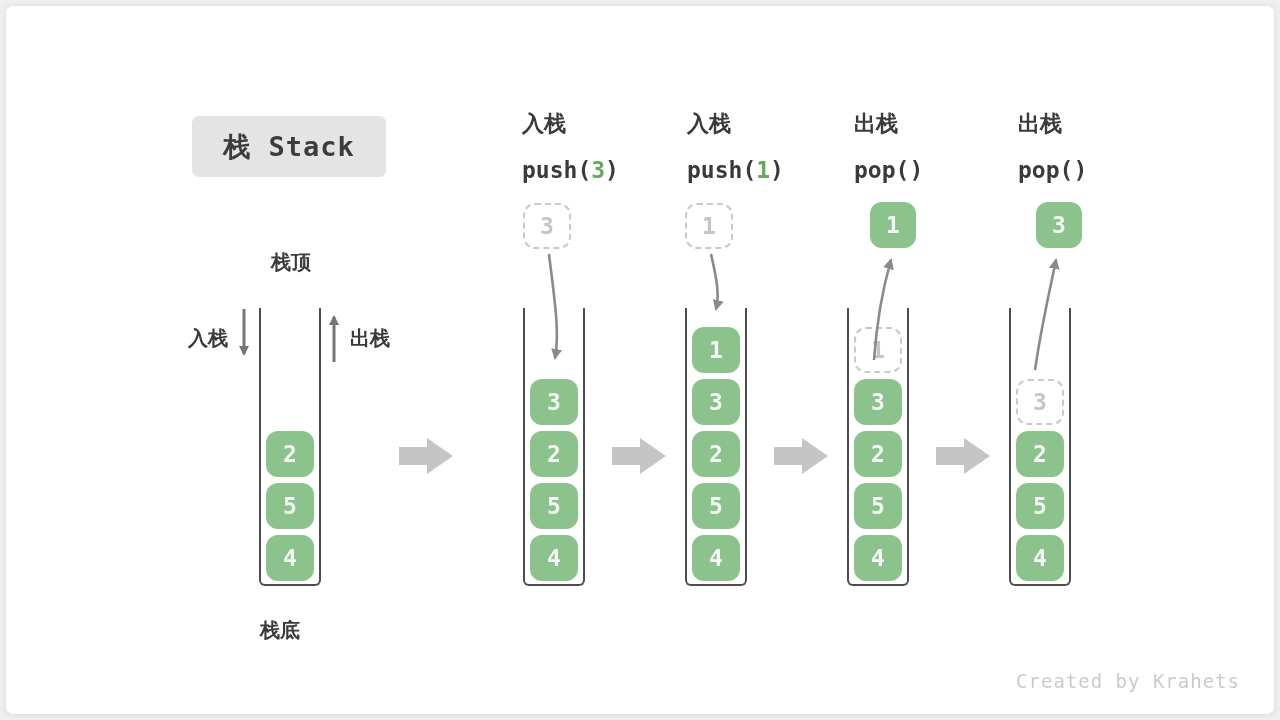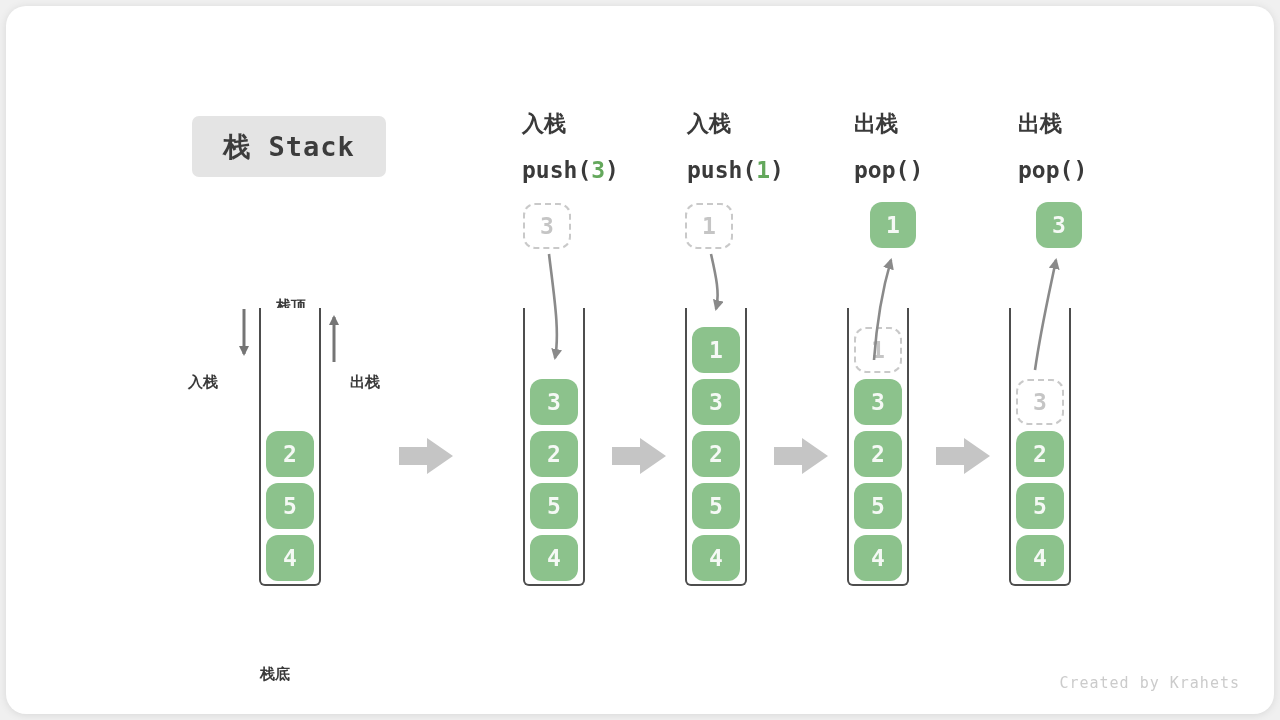--- a/index.html
+++ b/index.html
@@ -4,21 +4,21 @@
 <style>
   html,body{margin:0;padding:0;}
   body{
     width:1280px;height:720px;
     background:#f0f0f0;
     font-family:"Liberation Sans","DejaVu Sans",sans-serif;
     overflow:hidden;
   }
   .card{
     position:absolute;left:6px;top:6px;width:1268px;height:708px;
-    background:#ffffff;border-radius:20px;
+    background:#ffffff;border-radius:7px;
     box-shadow:0 1px 8px rgba(0,0,0,0.10);
   }
   .abs{position:absolute;}
 
   
   .title-box{
     left:186px;top:110px;width:194px;height:61px;
     background:#e4e4e4;border-radius:7px;
     display:flex;align-items:center;justify-content:center;
     font-family:"DejaVu Sans Mono","DejaVu Sans",monospace;
@@ -33,23 +33,22 @@
   .hdr-code{
     top:139px;height:32px;font-size:23px;font-weight:600;color:#3a3a3a;
     font-family:"DejaVu Sans Mono","Liberation Mono",monospace;
     white-space:pre;
     margin-top:12px;
   }
   .code-arg{color:#64a85c;font-weight:700;}
 
   
   .side-label{
-    font-size:15px;font-weight:700;color:#3a3a3a;
+    font-size:20px;font-weight:700;color:#3a3a3a;
     font-family:"Liberation Sans","DejaVu Sans",sans-serif;
-    margin-top:48px;
   }
 
   
   .container{
     top:302px;width:62px;height:278px;box-sizing:border-box;
     border-left:2px solid #4d4d4d;border-right:2px solid #4d4d4d;
     border-bottom:2px solid #4d4d4d;border-radius:0 0 6px 6px;
     background:#ffffff;
   }
 
@@ -66,21 +65,21 @@
     display:flex;align-items:center;justify-content:center;
     color:#c5c5c5;font-size:23px;font-weight:600;
     font-family:"DejaVu Sans Mono","Liberation Mono",monospace;
   }
 
   svg.overlay{position:absolute;left:0;top:0;pointer-events:none;}
 
   .watermark{
     right:34px;bottom:22px;
     font-family:"DejaVu Sans Mono","Liberation Mono",monospace;
-    font-size:15px;color:#cbcbcb;letter-spacing:1px;
+    font-size:19px;color:#cbcbcb;letter-spacing:1px;
   }
 </style>
 </head>
 <body>
 
 <div class="card">
 
   <div class="abs title-box">
     <span>栈 Stack</span>
   </div>

